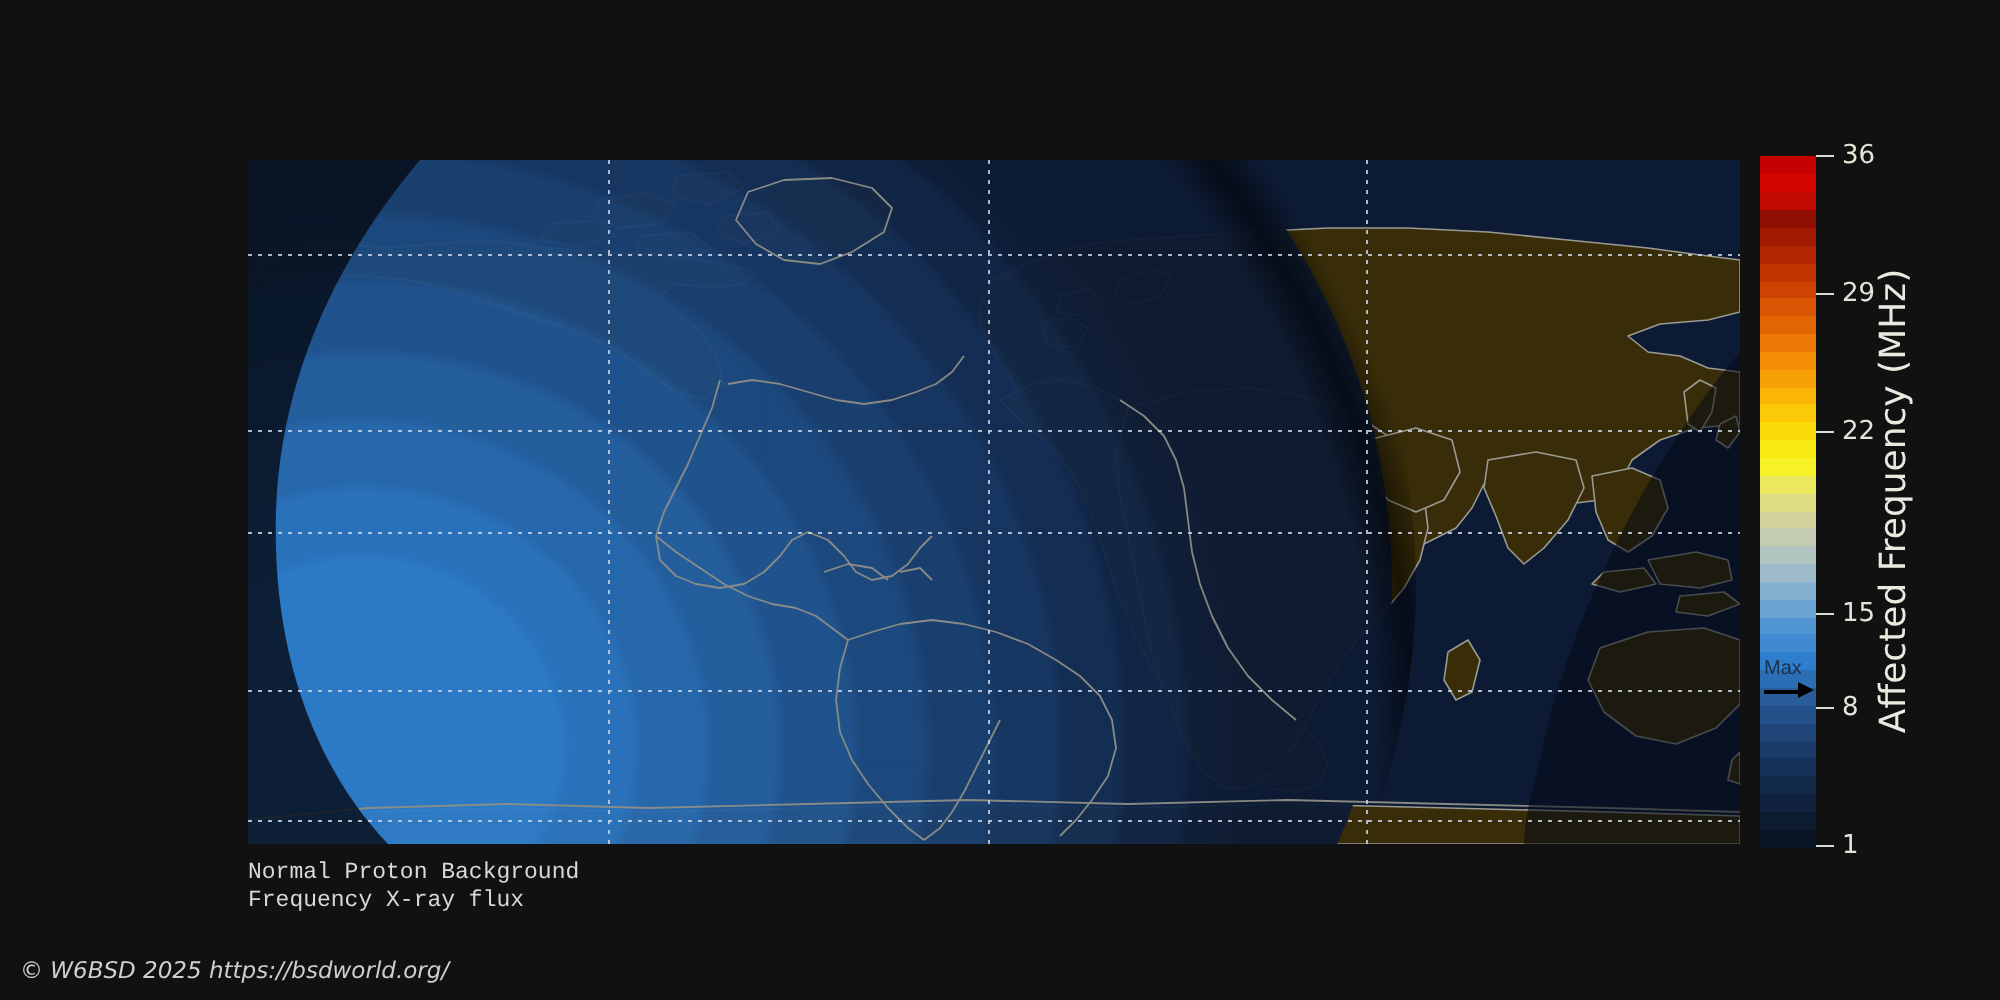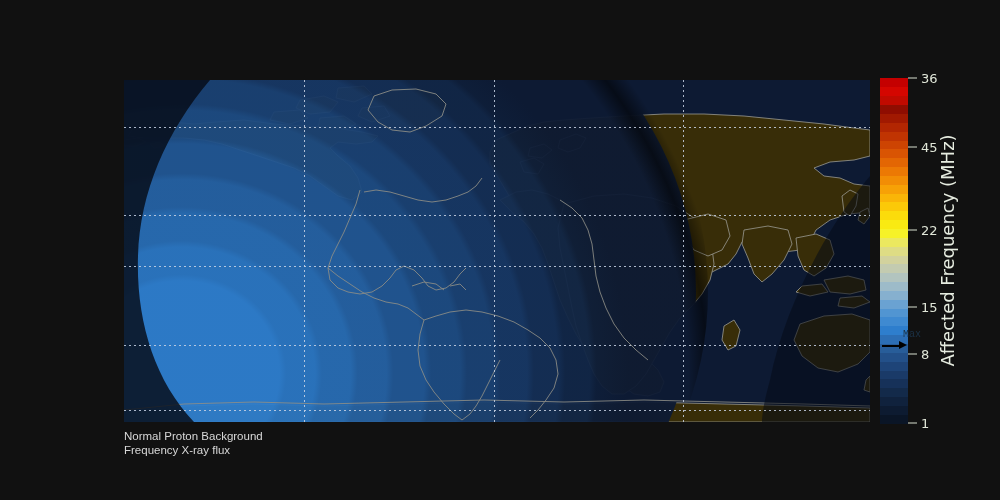--- a/index.html
+++ b/index.html
@@ -60,34 +60,34 @@
   .cbar-title span{
     display:block;
     transform:rotate(-90deg);
     white-space:nowrap;
     font-size:18px;color:#e6ece0;
     font-family:"DejaVu Sans", sans-serif;
   }
 
   
   .max-marker{position:absolute;left:2px;width:60px;}
-  .max-label{font-size:10px;color:#1b3247;font-family:Liberation Mono, monospace;line-height:1;text-align:center;}
+  .max-label{font-size:10px;color:#1b3247;font-family:Liberation Sans, sans-serif;line-height:1;}
   .max-arrow{position:relative;height:9px;margin-top:1px;width:24px;}
   .max-arrow .shaft{position:absolute;left:0;top:3.5px;width:19px;height:2.5px;background:#000;}
   .max-arrow .head{
     position:absolute;left:17px;top:0;width:0;height:0;
     border-top:4.5px solid transparent;border-bottom:4.5px solid transparent;
     border-left:8px solid #000;
   }
 
   
   .note{
     position:absolute;left:124px;
     font-size:11.5px;color:#d8d8d8;
-    font-family:Liberation Sans, sans-serif;
+    font-family:Liberation Mono, monospace;
   }
   .note-1{top:430px;}
   .note-2{top:444px;}
   .stamp{
     position:absolute;right:140px;top:431px;
     font-size:11.5px;color:#d8d8d8;
     font-family:"DejaVu Sans", sans-serif;
   }
   .copyright{
     position:absolute;left:10px;top:478px;
@@ -314,23 +314,23 @@
       </div>
     </div>
 
     <div class="cbar-ticks" id="cbar-ticks">
         <div class="tick" style="top: 0px;">
           <span class="tick-mark"></span>
           <span class="tick-label">36</span>
         </div>
         <div class="tick" style="top: 69px;">
           <span class="tick-mark"></span>
-          <span class="tick-label">45</span>
-        </div>
-        <div class="tick" style="top: 152px;">
+          <span class="tick-label">29</span>
+        </div>
+        <div class="tick" style="top: 138px;">
           <span class="tick-mark"></span>
           <span class="tick-label">22</span>
         </div>
         <div class="tick" style="top: 207px; margin-top: 22px;">
           <span class="tick-mark"></span>
           <span class="tick-label">15</span>
         </div>
         <div class="tick" style="top: 276px;">
           <span class="tick-mark"></span>
           <span class="tick-label">8</span>
@@ -341,14 +341,15 @@
         </div>
       </div>
   </div>
 
   <div class="cbar-title">
     <span>Affected Frequency (MHz)</span>
   </div>
 
   <div class="note note-1">Normal Proton Background</div>
   <div class="note note-2">Frequency X-ray flux</div>
+  <div class="copyright">© W6BSD 2025 https://bsdworld.org/</div>
 
 </div>
 
 </body></html>

